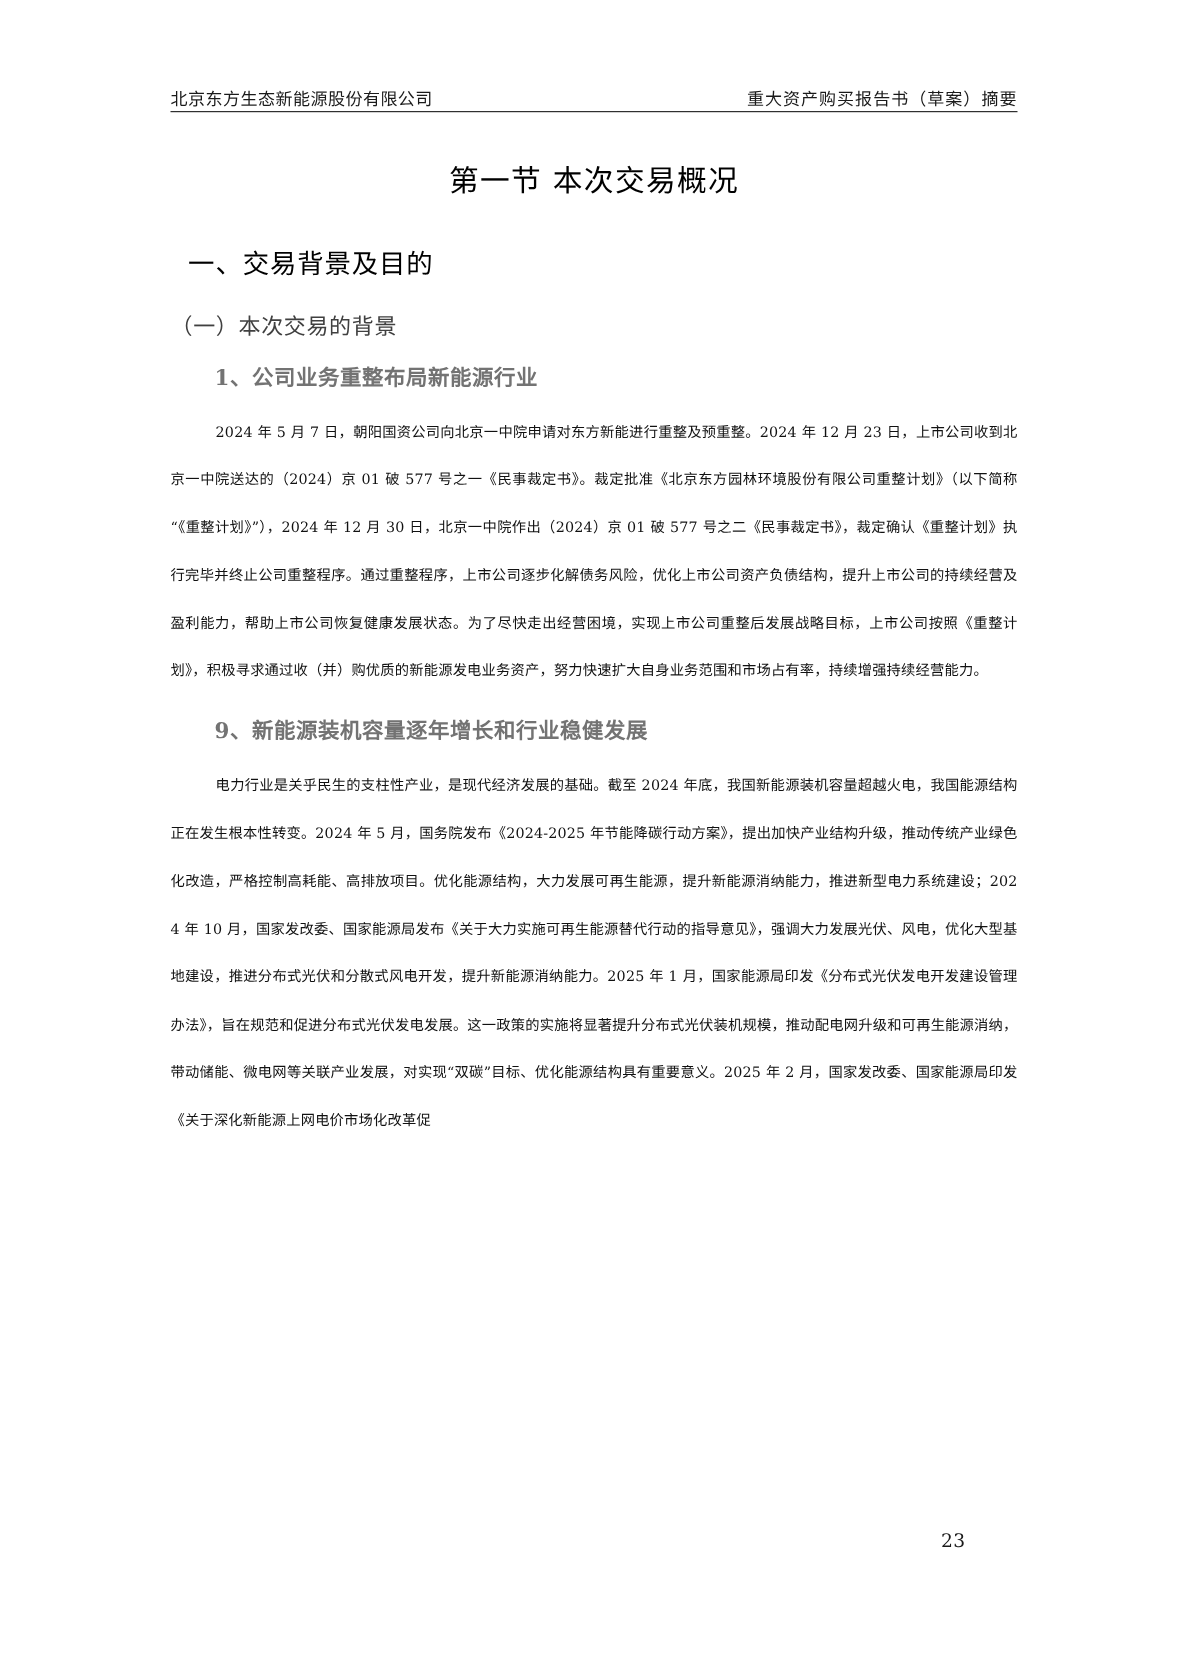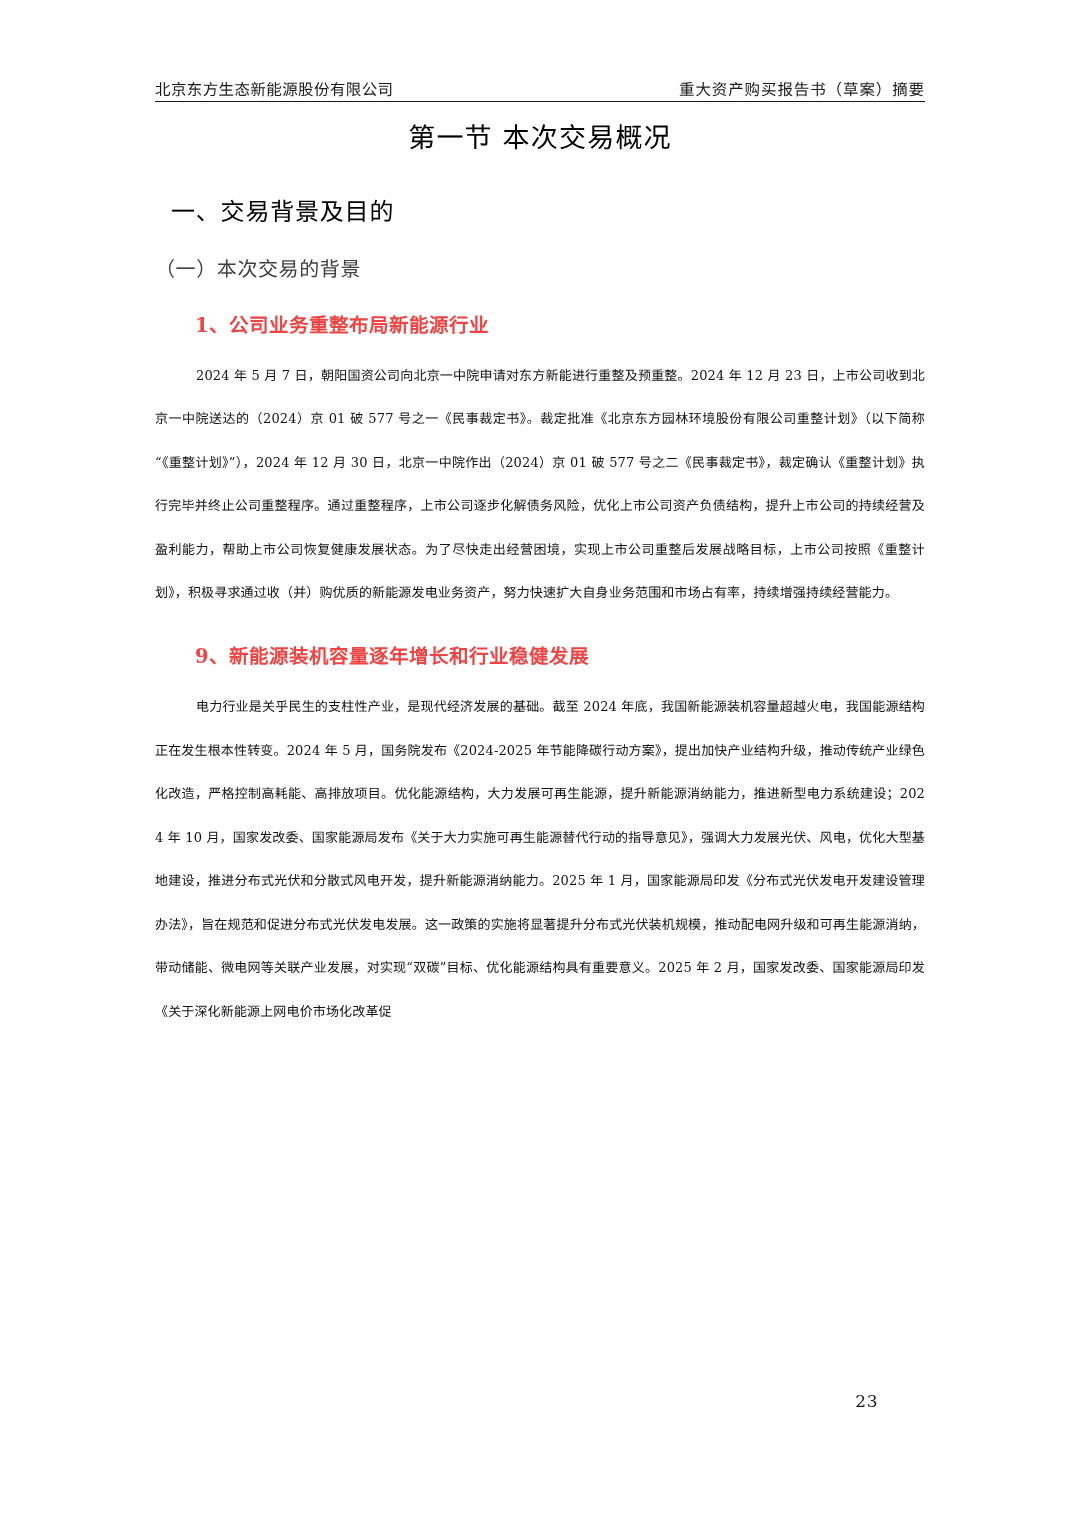--- a/index.html
+++ b/index.html
@@ -61,21 +61,21 @@
     width: 770px;
   }
 
   
   .section-title {
     font-family: "DejaVu Sans", "Liberation Sans", sans-serif;
     font-size: 27px;
     font-weight: 400;
     text-align: center;
     letter-spacing: 1.2px;
-    margin: 0 0 0 0;
+    margin: 28px 0 0 0;
     line-height: 1.5;
     color: #000;
   }
 
   
   .h-lvl1 {
     font-family: "DejaVu Sans", "Liberation Sans", sans-serif;
     font-size: 24px;
     font-weight: 400;
     letter-spacing: 0.8px;
@@ -96,25 +96,25 @@
     text-align: left;
     color: #404040;
   }
 
   
   .h-lvl3 {
     font-family: "DejaVu Serif", "Liberation Serif", serif;
     font-size: 19.5px;
     font-weight: bold;
     letter-spacing: 0.5px;
-    margin: 27px 0 0 0;
+    margin: 17px 0 0 0;
     padding-left: 40px;
     line-height: 1.5;
     text-align: left;
-    color: #ef4444;
+    color: #737373;
   }
 
   
   .body-p {
     font-family: "DejaVu Serif", "Liberation Serif", serif;
     font-size: 13px;
     line-height: 43.5px;
     text-align: justify;
     text-justify: inter-ideograph;
     text-indent: 41px;

